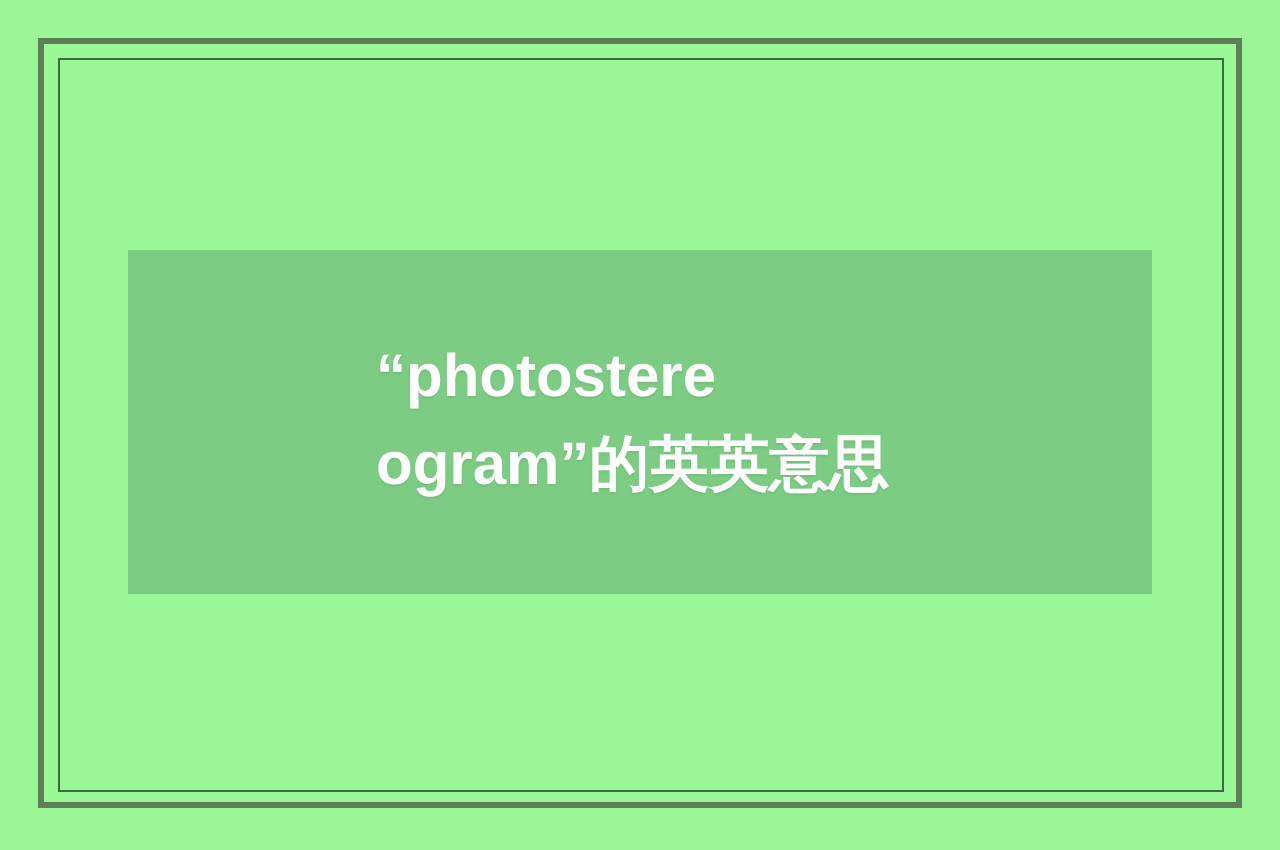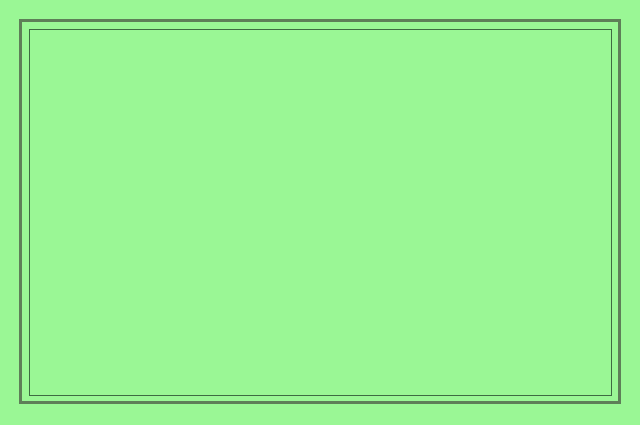--- a/index.html
+++ b/index.html
@@ -74,14 +74,18 @@
   }
 </style>
 </head>
 <body>
 
 <div class="canvas">
 
   <div class="frame-outer"></div>
   <div class="frame-inner"></div>
 
+  <div class="title-panel">
+    <h1 class="title-text">“photostere
+ogram”的英英意思</h1>
+  </div>
 
 </div>
 
 </body></html>

